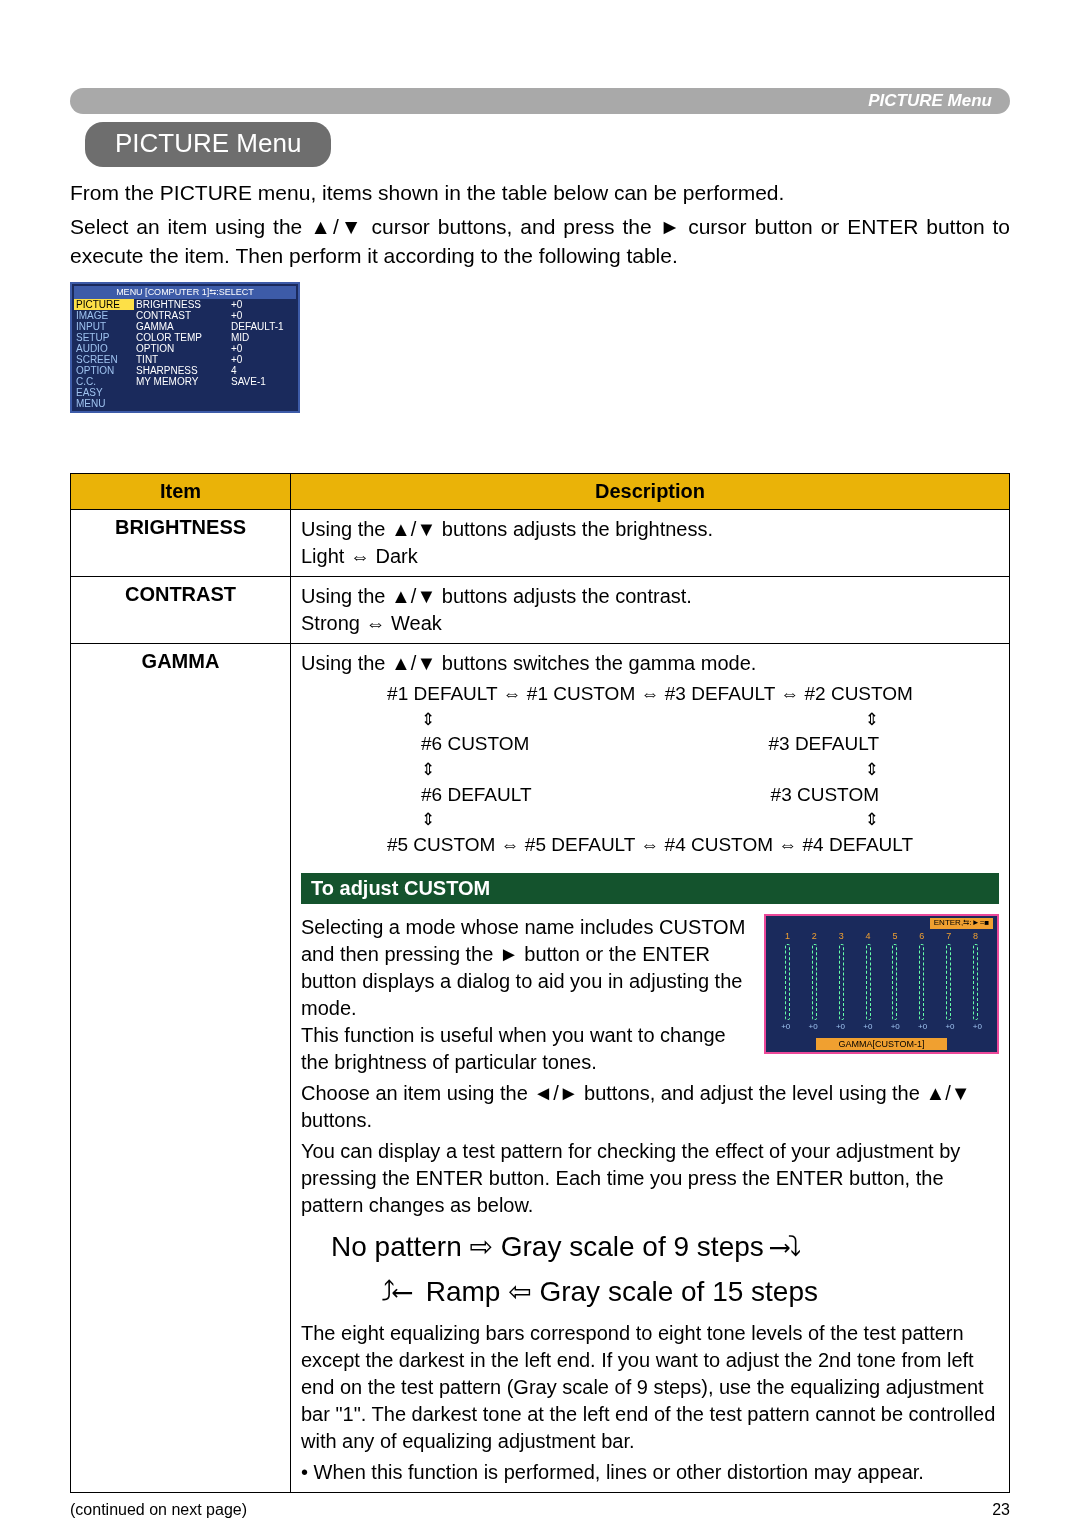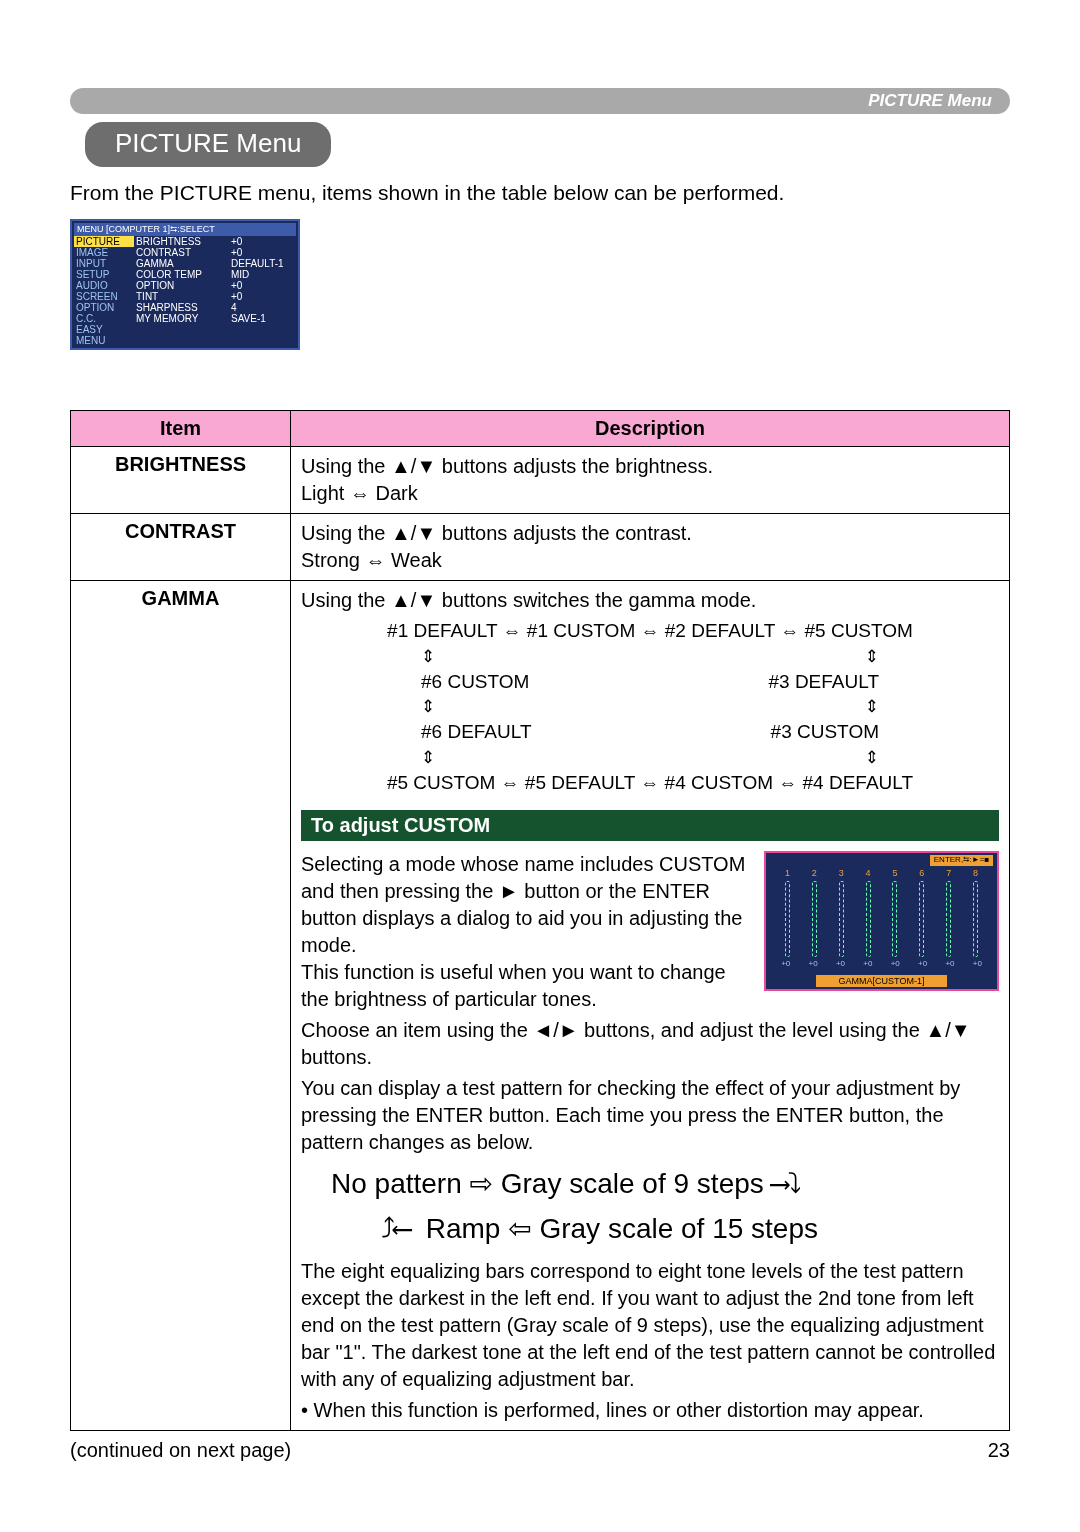--- a/index.html
+++ b/index.html
@@ -57,21 +57,21 @@
   .osd-thumb {
     width: 230px;
     background: #1a2a5c;
     border: 2px solid #3d5ba8;
     font-size: 10px;
     color: #9fc3f0;
     padding: 2px;
   }
   .osd-header {
     display: flex;
-    justify-content: flex-start;
+    justify-content: center;
     background: #3d5ba8;
     color: #fff;
     padding: 1px 3px;
     font-size: 9px;
   }
   .osd-row { display: flex; }
   .osd-c1 { width: 60px; padding: 0 2px; }
   .osd-c2 { width: 95px; padding: 0 2px; color: #fff; }
   .osd-c3 { flex: 1; padding: 0 2px; color: #fff; }
   .osd-sel { background: #fde047; color: #000; }
@@ -83,21 +83,21 @@
     font-size: 20px;
   }
   .main-table th, .main-table td {
     border: 1px solid #000;
     padding: 6px 10px;
     vertical-align: top;
   }
   .main-table th {
     font-weight: bold;
     text-align: center;
-    background: #f9a8d4;
+    background: #eab308;
   }
   .col-item { width: 220px; text-align: center; font-weight: bold; vertical-align: middle; }
   .desc-cell { line-height: 1.35; }
 
   .gamma-cycle {
     text-align: center;
     font-size: 19px;
     line-height: 1.4;
     margin: 4px 0 8px 0;
   }
@@ -181,38 +181,39 @@
     margin: 6px 0 6px 30px;
     font-size: 28px;
     line-height: 1.6;
   }
   .pattern-line2 { margin-left: 50px; }
   .arrow-gfx { font-family: monospace; letter-spacing: -1px; }
 
   .footer {
     display: flex;
     justify-content: space-between;
-    font-size: 20px;
+    font-size: 16px;
     margin-top: 8px;
   }
 </style>
 </head>
 <body>
 
 <div class="page">
 
   <div class="top-bar">
     <span class="top-bar-label">PICTURE Menu</span>
   </div>
 
   <div class="title-pill">PICTURE Menu</div>
 
   <div class="intro-wrap">
     <div class="intro-text">
       <div>From the PICTURE menu, items shown in the table below can be performed.</div>
+      <div style="margin-top:6px;">Select an item using the ▲/▼ cursor buttons, and press the ► cursor button or ENTER button to execute the item. Then perform it according to the following table.</div>
     </div>
     <div class="osd-thumb">
       <div class="osd-header">
         <span>MENU [COMPUTER 1]</span>
         <span>⮀:SELECT</span>
       </div>
       <div class="osd-row">
           <span class="osd-c1 osd-sel">PICTURE</span>
           <span class="osd-c2">BRIGHTNESS</span>
           <span class="osd-c3">+0</span>
@@ -277,21 +278,21 @@
         <div>Using the ▲/▼ buttons adjusts the contrast.</div>
         <div>Strong ⇔ Weak</div>
       </td>
     </tr>
     <tr>
       <td class="col-item">GAMMA</td>
       <td class="desc-cell">
         <div>Using the ▲/▼ buttons switches the gamma mode.</div>
 
         <div class="gamma-cycle">
-          <div>#1 DEFAULT ⇔ #1 CUSTOM ⇔ #2 DEFAULT ⇔ #5 CUSTOM</div>
+          <div>#1 DEFAULT ⇔ #1 CUSTOM ⇔ #3 DEFAULT ⇔ #2 CUSTOM</div>
           <div class="cycle-two">
                 <span class="updown">⇕</span>
                 <span class="updown">⇕</span>
               </div>
           <div class="cycle-two">
                 <span>#6 CUSTOM</span>
                 <span>#3 DEFAULT</span>
               </div>
           <div class="cycle-two">
                 <span class="updown">⇕</span>

